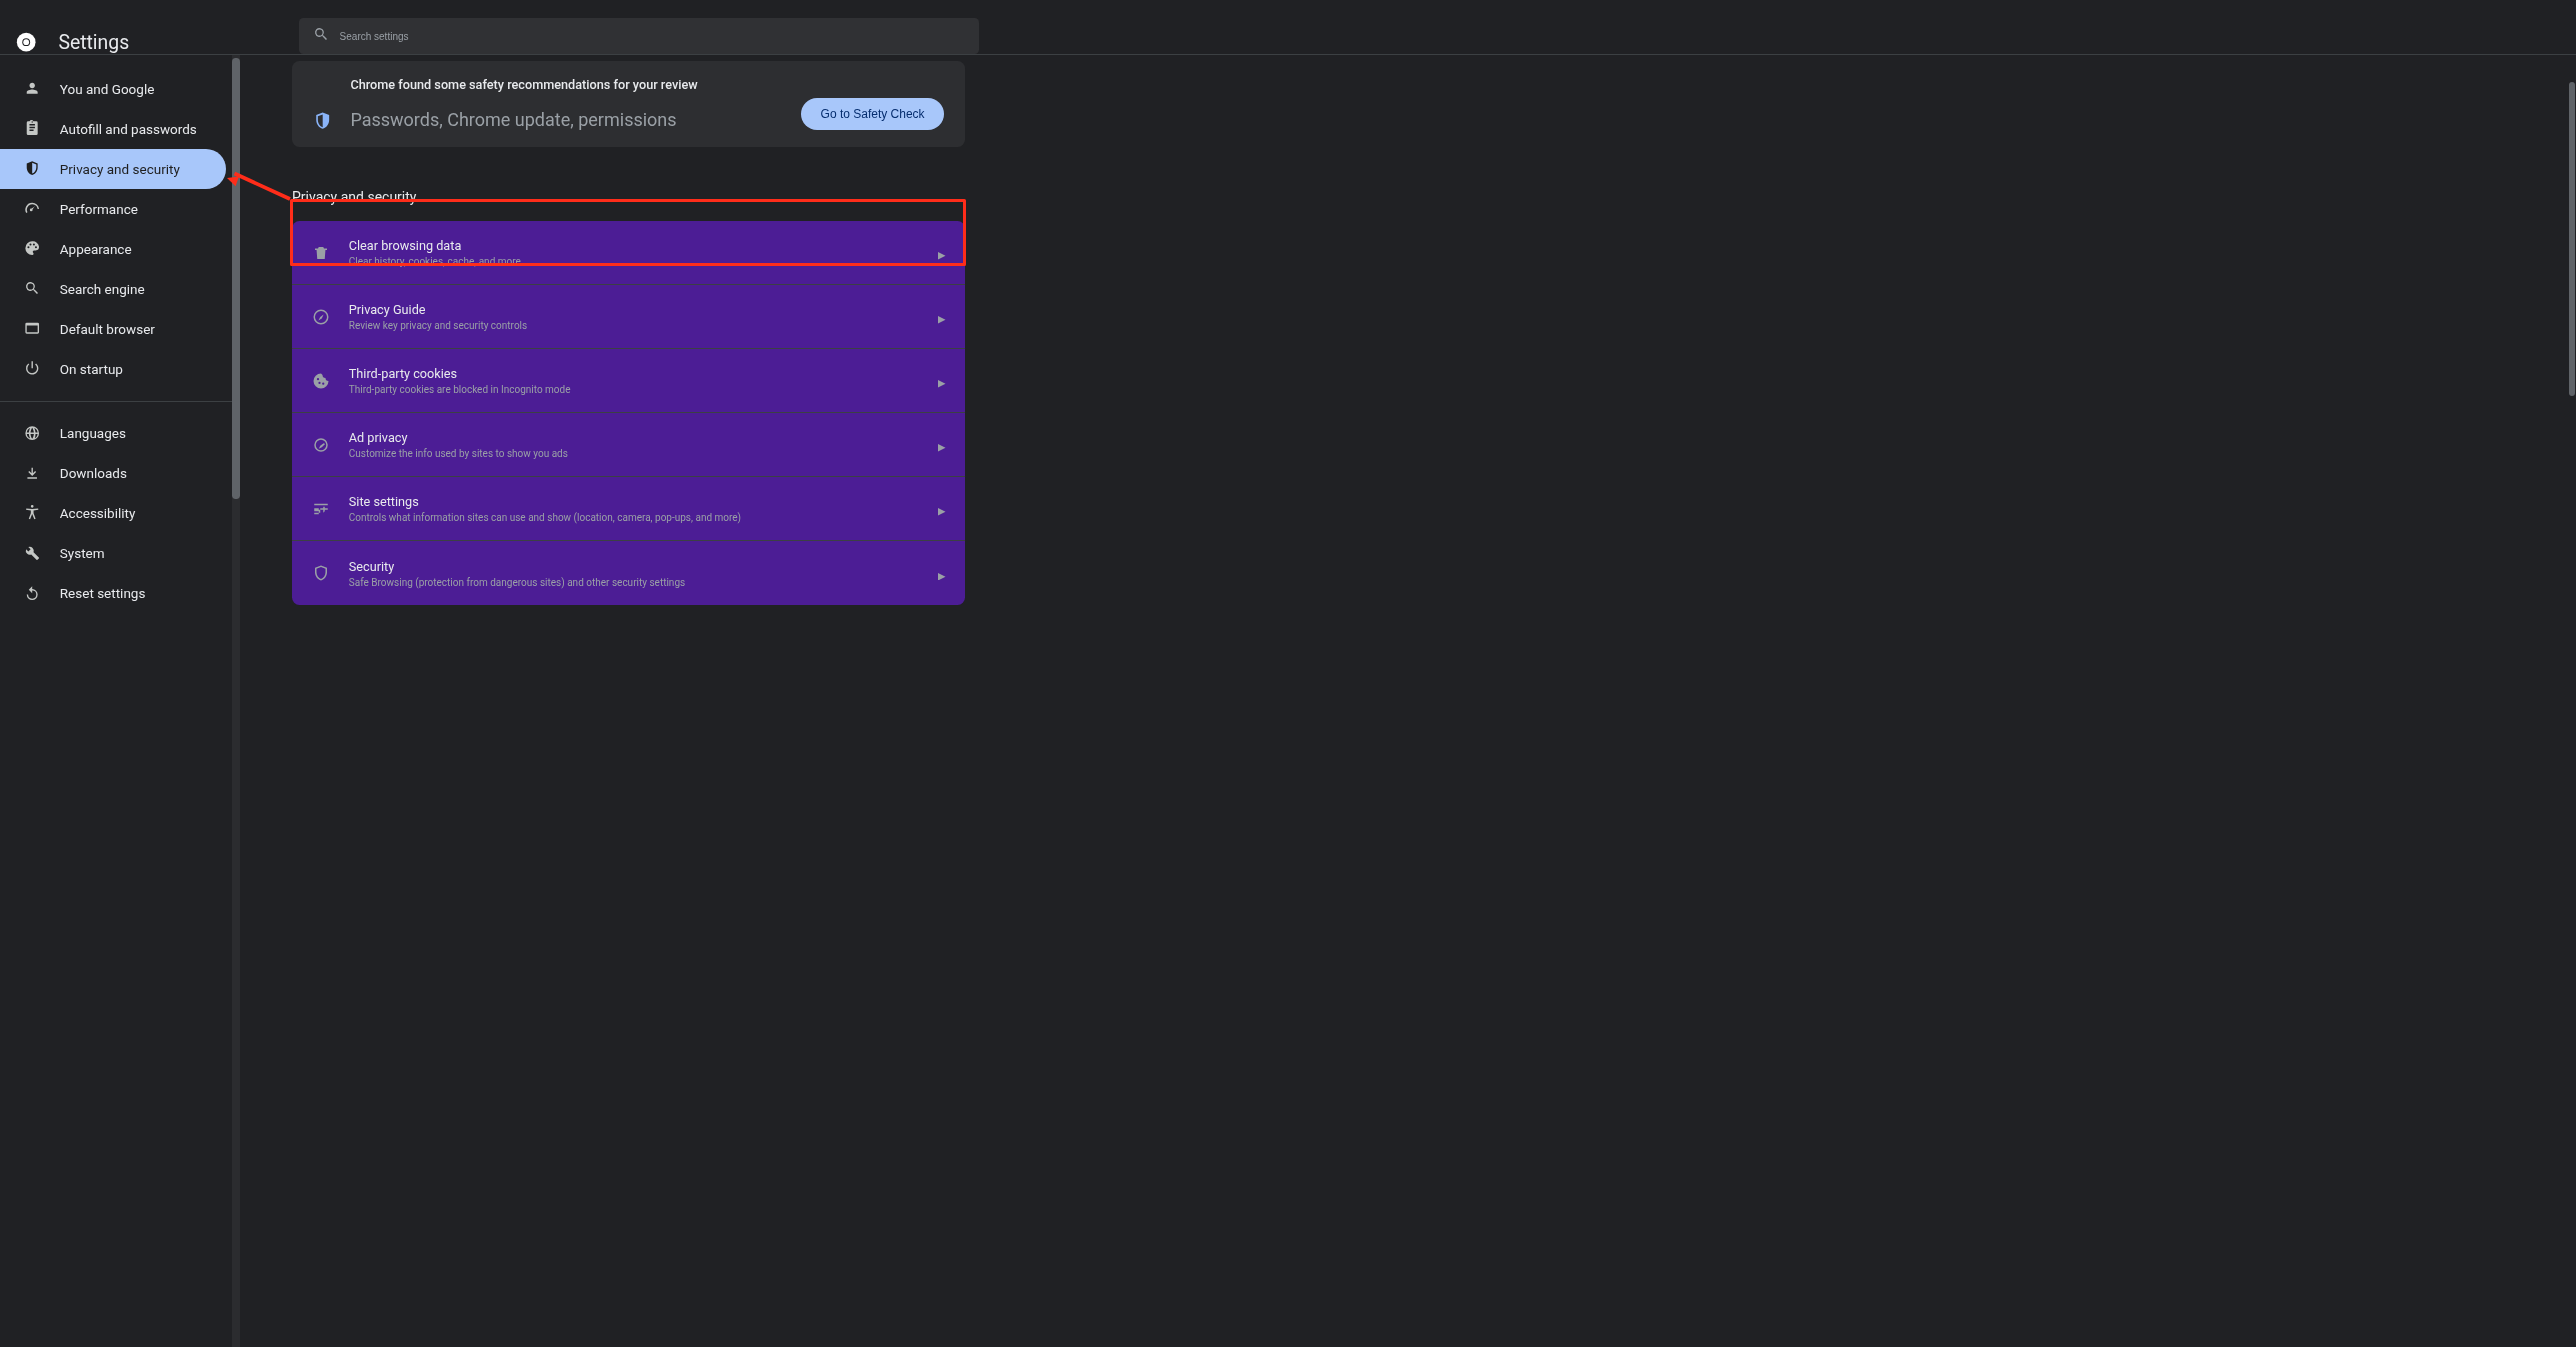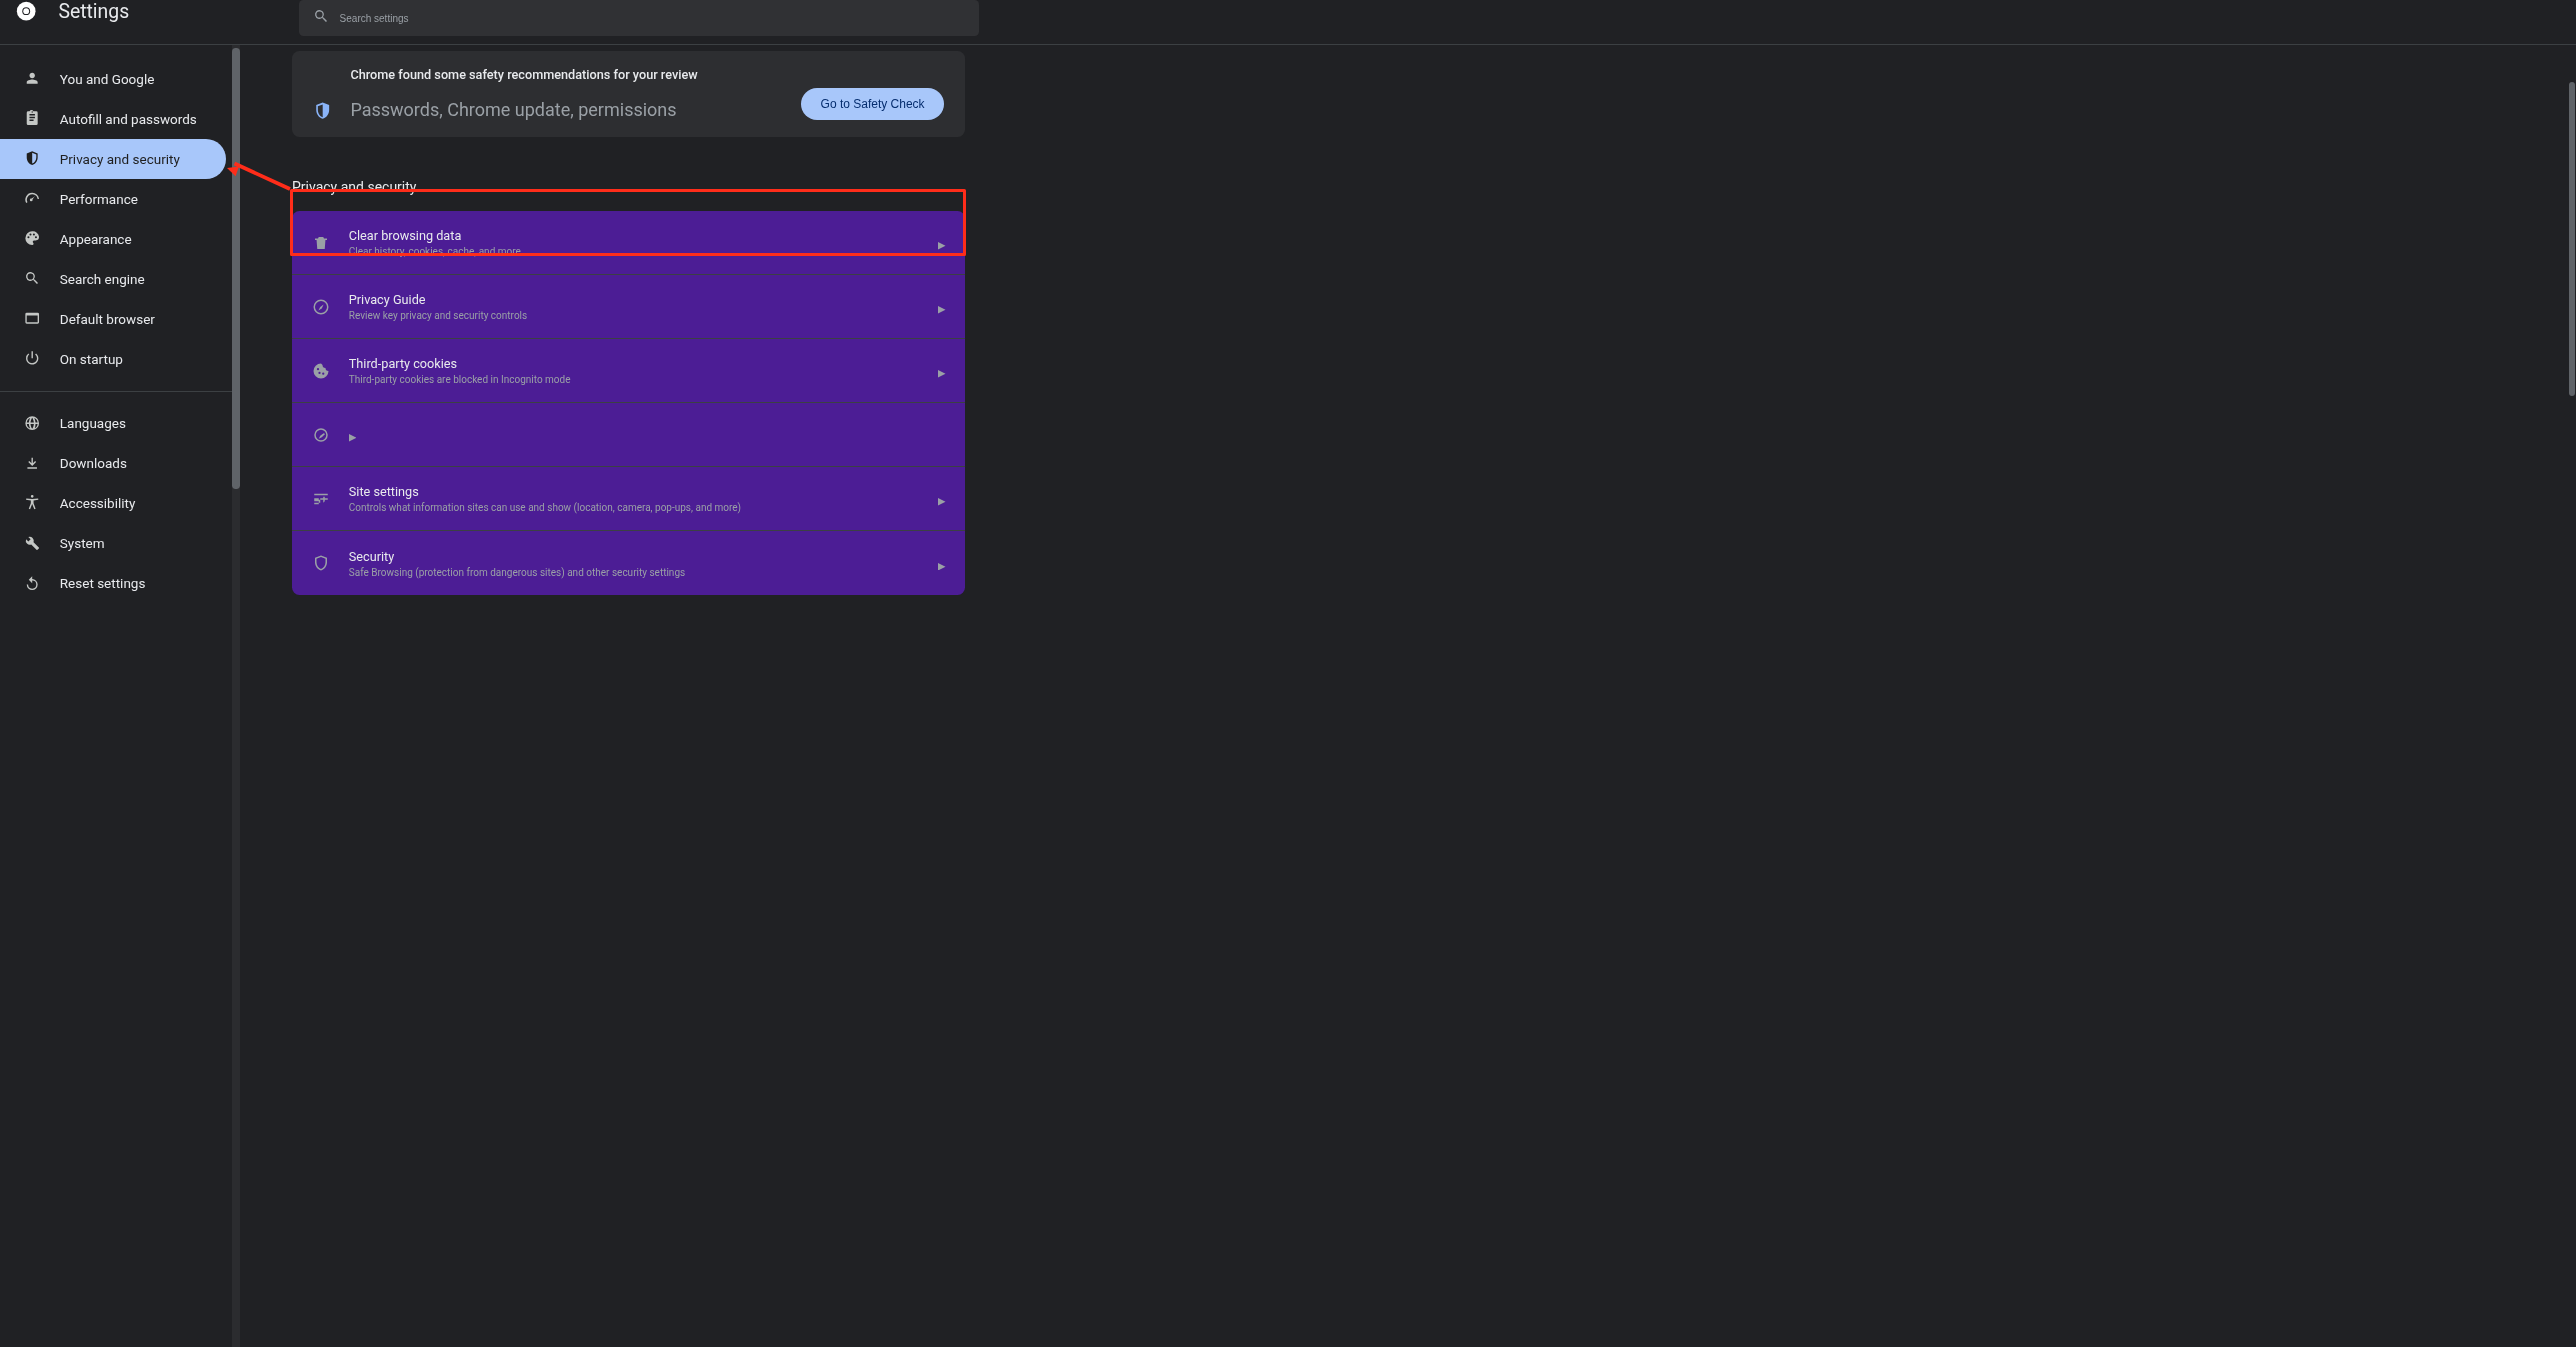--- a/index.html
+++ b/index.html
@@ -8,22 +8,22 @@
     font-family: 'Segoe UI', Roboto, Arial, sans-serif;
     background: #202124;
     color: #e8eaed;
     overflow: hidden;
   }
   .app { display: flex; flex-direction: column; height: 100vh; }
 
   
   .header {
     display: flex;
-    align-items: flex-start;
-    height: 45px;
+    align-items: flex-end;
+    height: 55px;
     padding: 0 15px;
     border-bottom: 0.7px solid #3c4043;
     gap: 21px;
   }
   .header-left { display: flex; align-items: center; gap: 21px; }
   .logo { width: 22.4px; height: 22.4px; fill: #fff; }
   .app-title { font-size: 19.4px; font-weight: 400; color: #e8eaed; }
   .search-wrap {
     flex: 0 0 auto;
     margin-left: 149px;
@@ -462,20 +462,24 @@
             <span class="row-caret"><svg viewBox="0 0 10 10">
                 <use href="#i-caret"></use>
               </svg></span>
           </div>
           <div class="row" id="row-ad-privacy">
             <span class="row-icon">
               <svg viewBox="0 0 24 24">
                 <use href="#i-target"></use>
               </svg>
             </span>
+            <div class="row-text">
+              <div class="row-title">Ad privacy</div>
+              <div class="row-sub">Customize the info used by sites to show you ads</div>
+            </div>
             <span class="row-caret"><svg viewBox="0 0 10 10">
                 <use href="#i-caret"></use>
               </svg></span>
           </div>
           <div class="row" id="row-site-settings">
             <span class="row-icon">
               <svg viewBox="0 0 24 24">
                 <use href="#i-tune"></use>
               </svg>
             </span>

